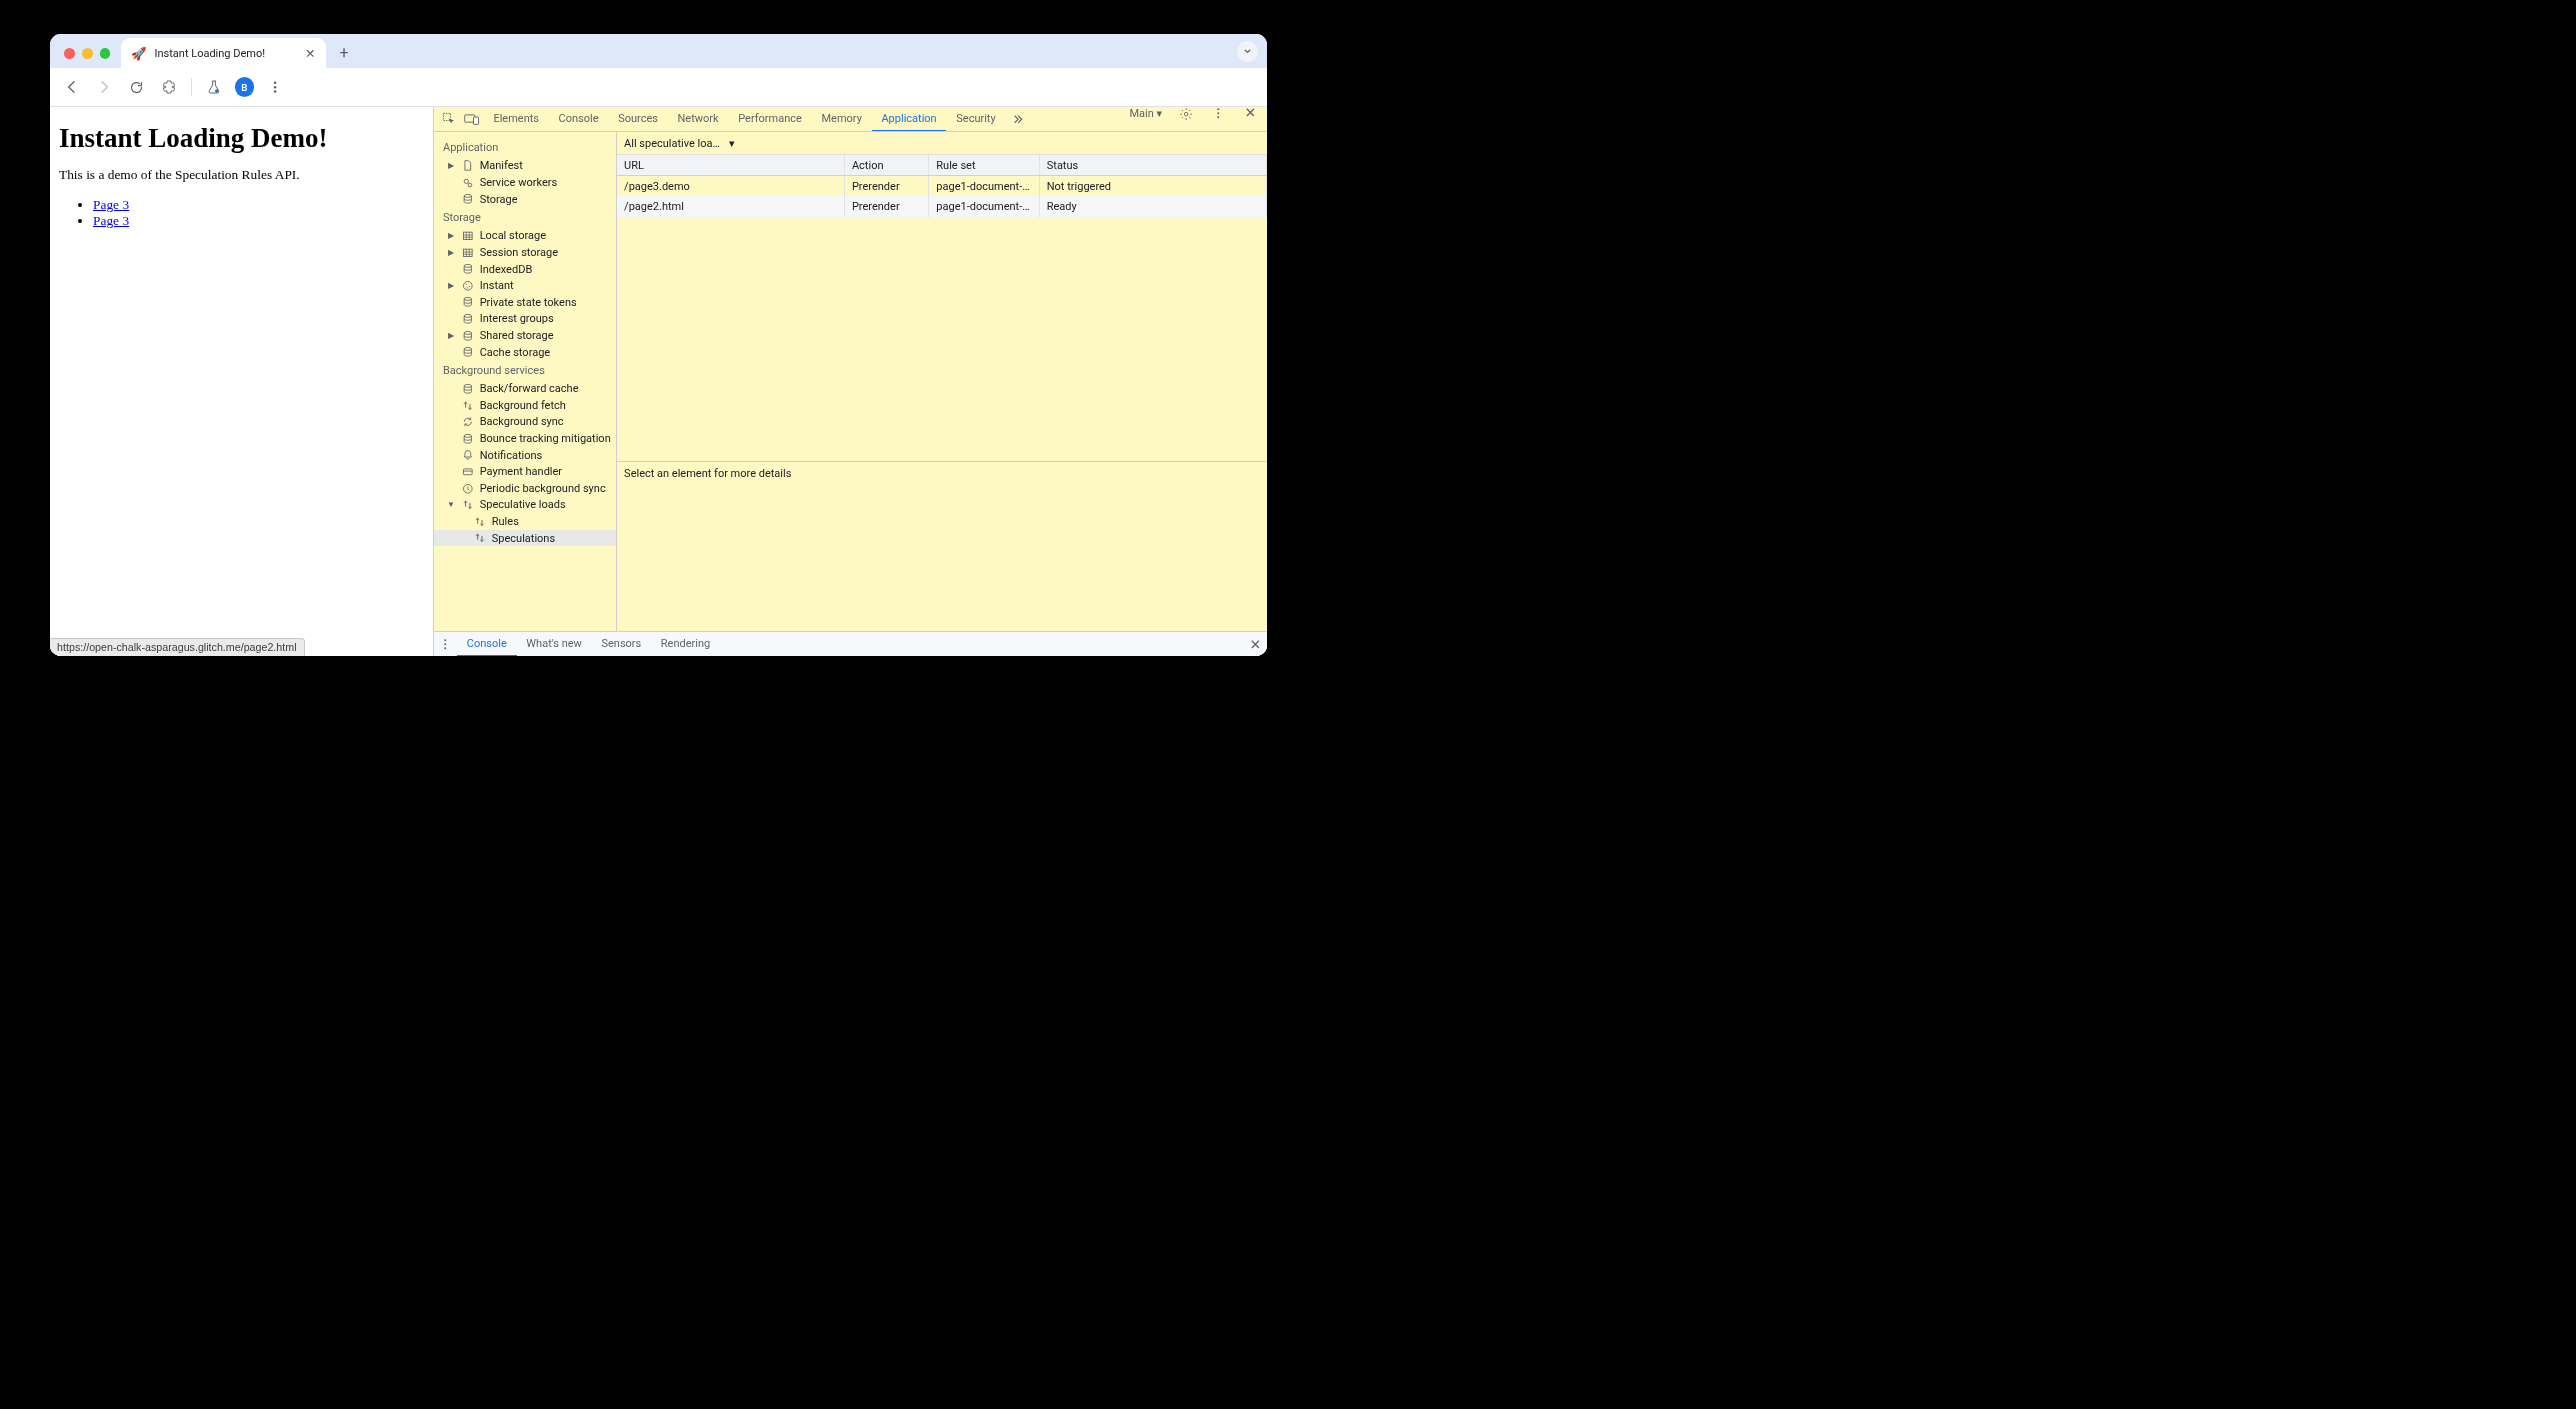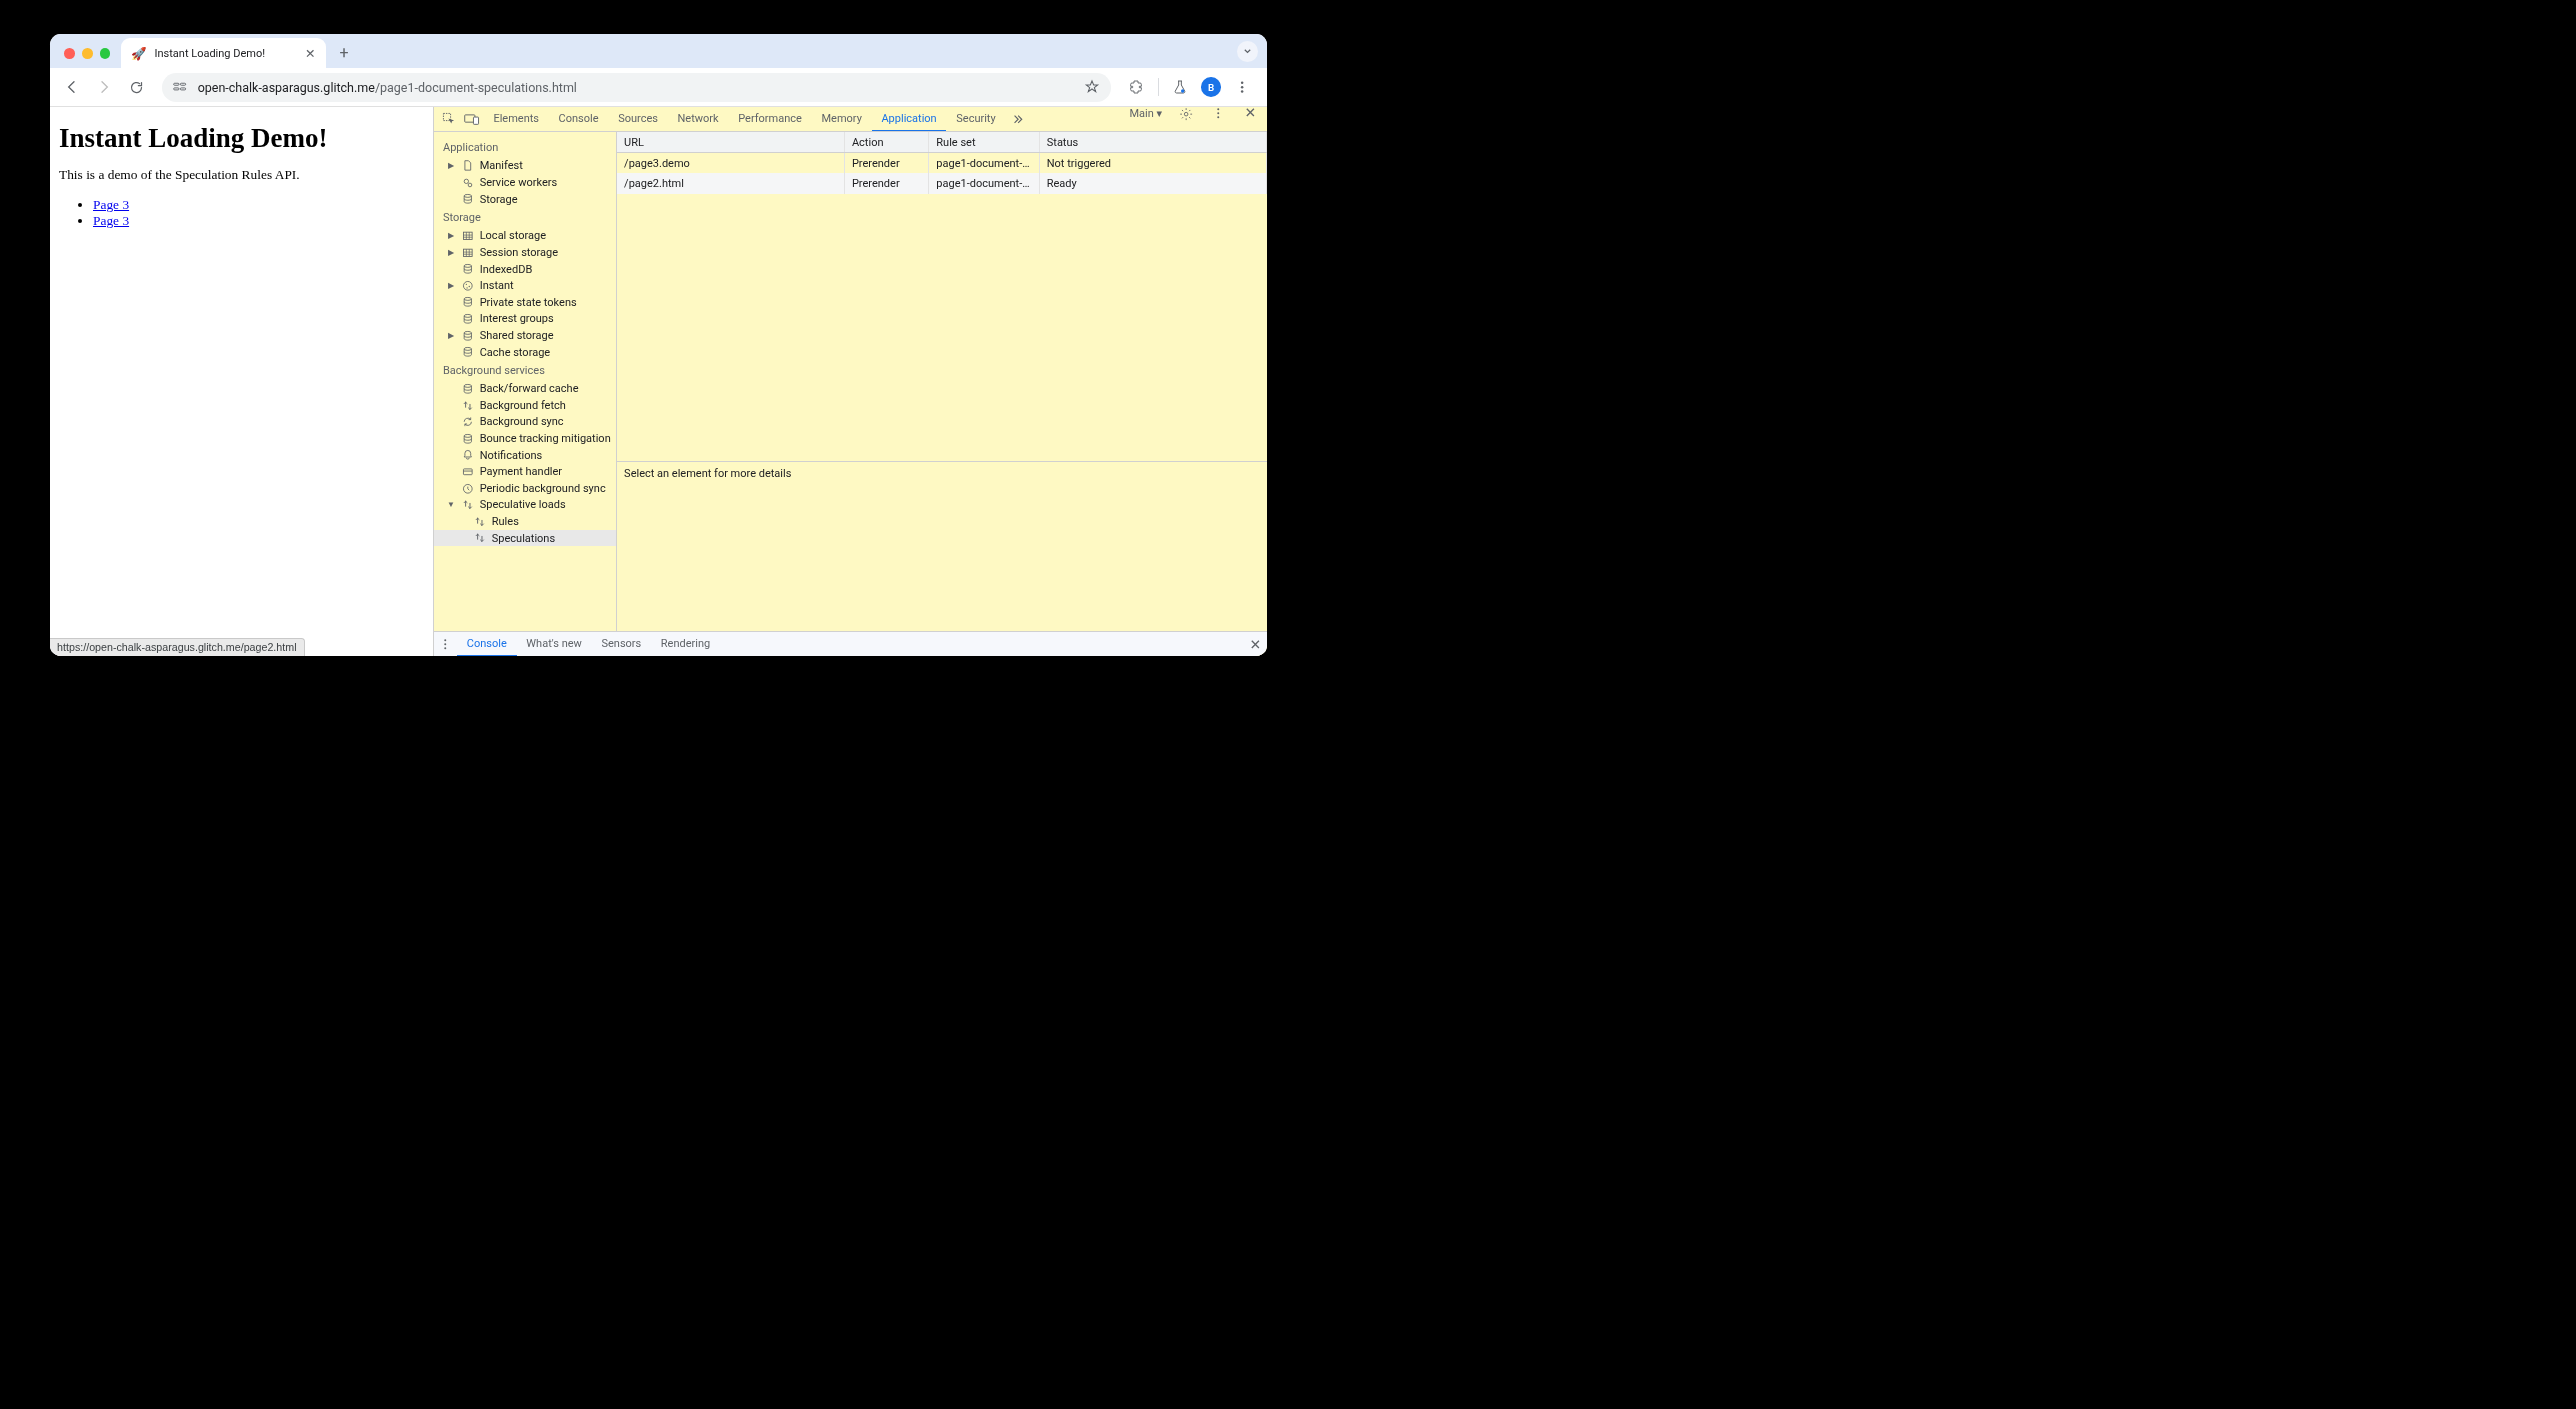--- a/index.html
+++ b/index.html
@@ -230,38 +230,20 @@
     </div>
     <div class="tb-btn disabled">
       <svg width="16" height="16" viewBox="0 0 24 24">
           <path d="M9 4l8 8-8 8" stroke="#bdbdbd" stroke-width="2" fill="none" stroke-linecap="round"></path>
         </svg>
     </div>
     <div class="tb-btn">
       <svg width="15" height="15" viewBox="0 0 24 24">
           <path d="M20 12a8 8 0 1 1-3-6.2M20 4v5h-5" stroke="#5f6368" stroke-width="2" fill="none" stroke-linecap="round"></path>
         </svg>
-    </div>
-    <div class="addr">
-      <span class="site-info">
-        <svg width="16" height="12.5" viewBox="0 0 24 18">
-            <rect x="1" y="3" width="8" height="3" rx="1.5" fill="none" stroke="#5f6368" stroke-width="1.4"></rect>
-            <rect x="11" y="3" width="8" height="3" rx="1.5" fill="none" stroke="#5f6368" stroke-width="1.4"></rect>
-            <rect x="1" y="10" width="8" height="3" rx="1.5" fill="none" stroke="#5f6368" stroke-width="1.4"></rect>
-            <rect x="11" y="10" width="8" height="3" rx="1.5" fill="none" stroke="#5f6368" stroke-width="1.4"></rect>
-          </svg>
-      </span>
-      <span class="url">
-        <span class="host">open-chalk-asparagus.glitch.me</span><span class="path">/page1-document-speculations.html</span>
-      </span>
-      <span>
-        <svg width="16" height="16" viewBox="0 0 24 24">
-            <path d="M12 3l2.5 6h6l-5 4 2 6-5.5-4-5.5 4 2-6-5-4h6z" fill="none" stroke="#5f6368" stroke-width="1.6"></path>
-          </svg>
-      </span>
     </div>
     <div class="tb-right">
       <div class="tb-btn">
         <svg width="16" height="16" viewBox="0 0 24 24">
             <path d="M9 3h6v3h3a2 2 0 0 1 2 2v3h-3v2h3v3a2 2 0 0 1-2 2h-3v3H9v-3H6a2 2 0 0 1-2-2v-3h3v-2H4V8a2 2 0 0 1 2-2h3z" fill="none" stroke="#5f6368" stroke-width="1.4"></path>
           </svg>
       </div>
       <div class="sep"></div>
       <div class="tb-btn">
         <svg width="16" height="16" viewBox="0 0 24 24">
@@ -553,20 +535,26 @@
               <span class="ic">
                 <svg width="11.6" height="11.6" viewBox="0 0 16 16">
                   <path d="M5 10V3M3 5l2-2 2 2M11 6v7M9 11l2 2 2-2" fill="none" stroke="#5f6368" stroke-width="1.3" stroke-linecap="round"></path>
                 </svg>
               </span>
               <span>Speculations</span>
             </div>
           </div>
 
         <div class="dt-main">
+          <div class="dt-filter">
+            <div class="sel">
+              <span class="txt">All speculative loa…</span>
+              <span>▾</span>
+            </div>
+          </div>
           <div class="dt-table-wrap">
             <table class="dt-table">
               <colgroup>
                   <col class="col-url">
                   <col class="col-action">
                   <col class="col-ruleset">
                   <col class="col-status">
                 </colgroup>
               <thead>
                 <tr>

